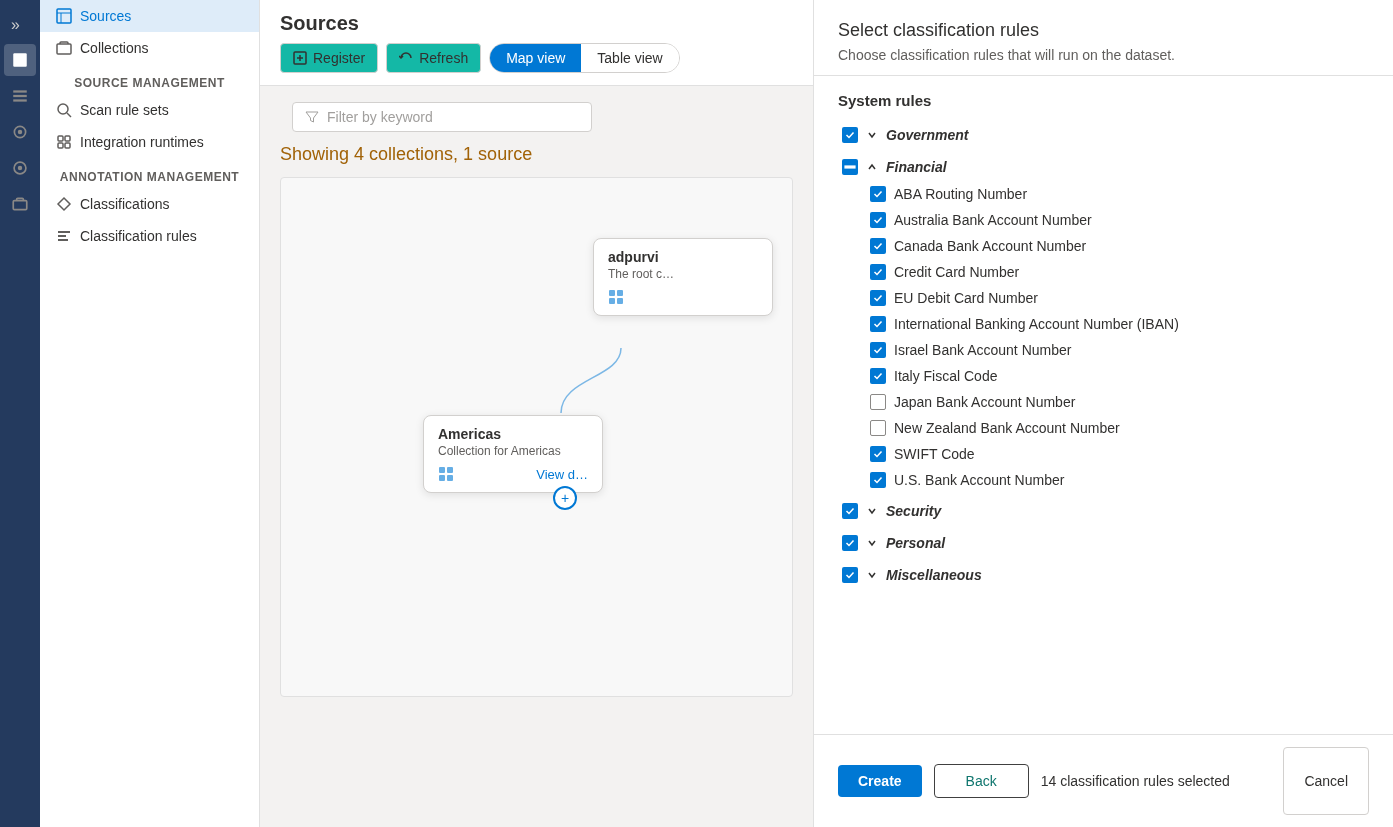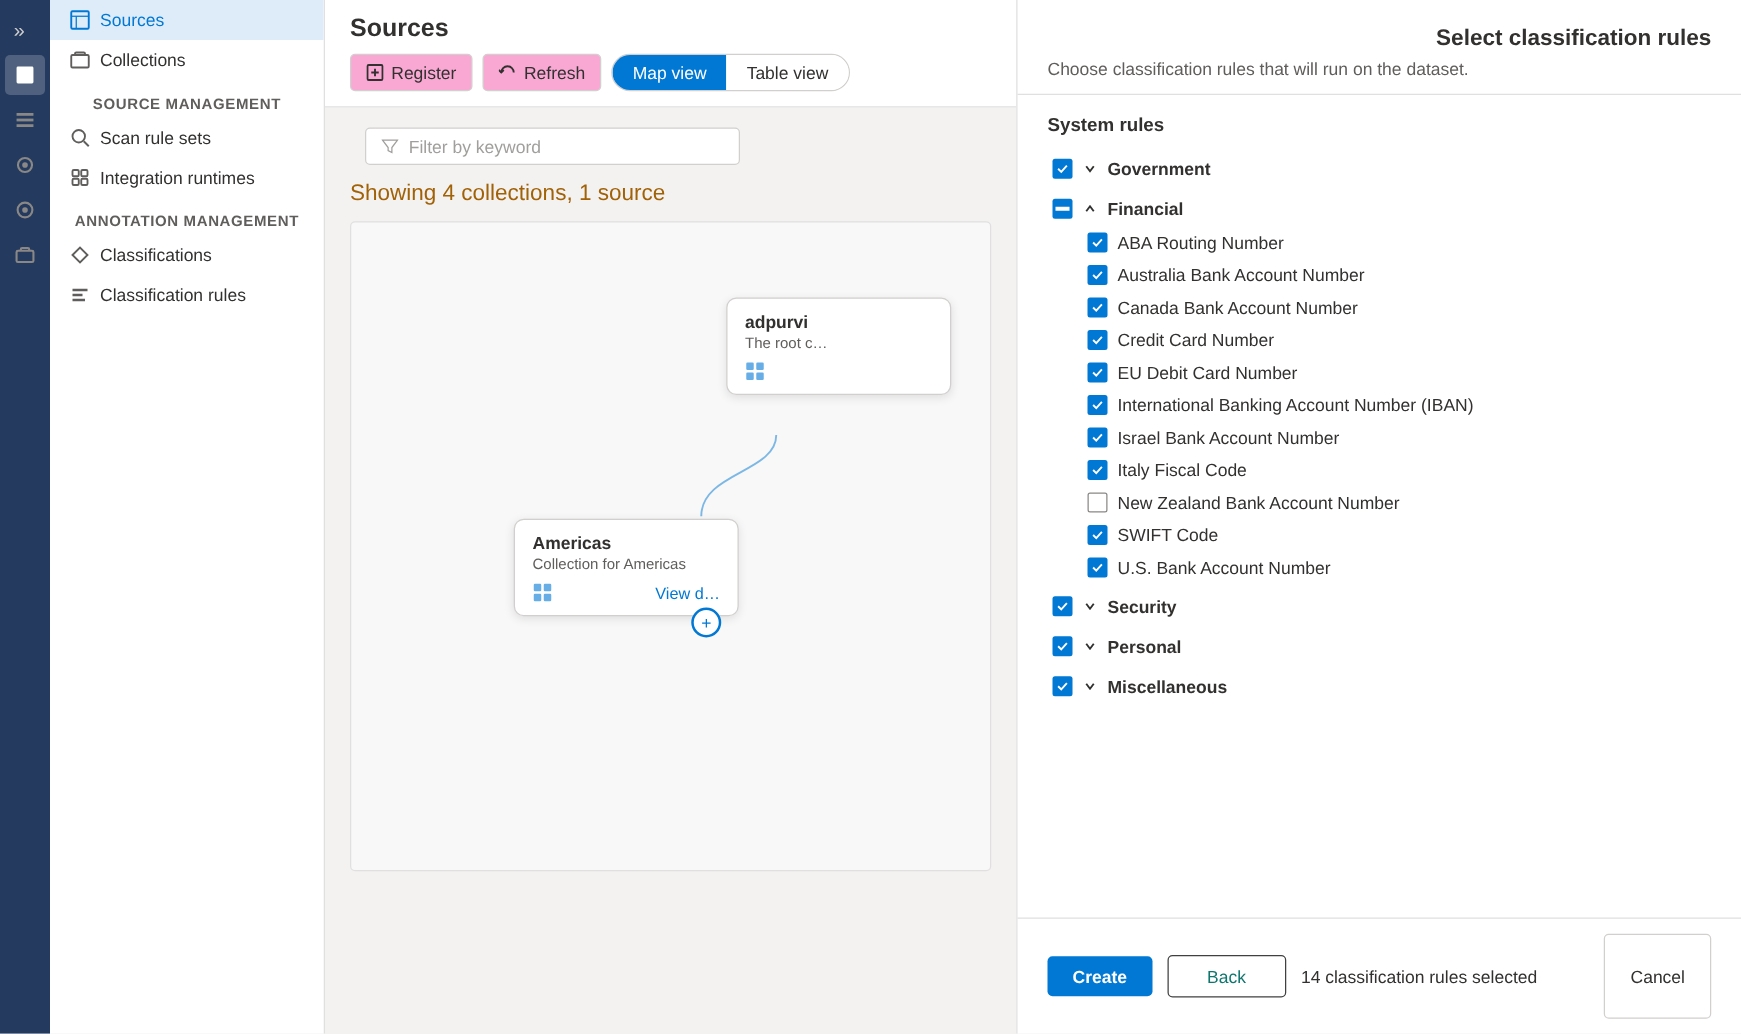--- a/index.html
+++ b/index.html
@@ -81,21 +81,21 @@
       display: flex;
       align-items: center;
       gap: 8px;
     }
     .toolbar-btn {
       display: flex;
       align-items: center;
       gap: 6px;
       padding: 6px 12px;
       border: 1px solid #d2d0ce;
-      background: #f9a8d4;
+      background: #14b8a6;
       border-radius: 4px;
       cursor: pointer;
       color: #323130;
       font-size: 14px;
     }
     .view-toggle {
       display: flex;
       border: 1px solid #d2d0ce;
       border-radius: 20px;
       overflow: hidden;
@@ -155,20 +155,21 @@
 
     
     .collection-card {
       position: absolute;
       background: white;
       border: 1px solid #d2d0ce;
       border-radius: 8px;
       padding: 10px 14px;
       min-width: 180px;
       box-shadow: 0 2px 8px rgba(0,0,0,0.1);
+      margin-left: 12px;
     }
     .collection-card-title {
       font-size: 14px;
       font-weight: 600;
       color: #323130;
       margin-bottom: 2px;
     }
     .collection-card-sub {
       font-size: 12px;
       color: #605e5c;
@@ -219,24 +220,23 @@
       display: flex;
       flex-direction: column;
       flex-shrink: 0;
     }
     .right-panel-header {
       padding: 20px 24px 12px;
       border-bottom: 1px solid #e0e0e0;
     }
     .right-panel-title {
       font-size: 18px;
-      font-weight: 700;
+      font-weight: 400;
       color: #323130;
       margin-bottom: 6px;
-      text-align: right;
     }
     .right-panel-subtitle {
       font-size: 14px;
       color: #605e5c;
     }
     .right-panel-body {
       flex: 1;
       overflow-y: auto;
       padding: 16px 24px;
     }
@@ -250,20 +250,21 @@
     
     .rule-group {
       margin-bottom: 4px;
     }
     .rule-group-header {
       display: flex;
       align-items: center;
       gap: 8px;
       padding: 6px 4px;
       cursor: pointer;
+      font-style: italic;
     }
     .rule-item {
       display: flex;
       align-items: flex-start;
       gap: 8px;
       padding: 5px 4px 5px 32px;
       cursor: pointer;
     }
     .rule-item-label {
       font-size: 14px;
@@ -616,20 +617,24 @@
           </div>
         <span class="rule-item-label">Israel Bank Account Number</span>
       </div>
       <div class="rule-item">
         <div class="checkbox-blue">
             <svg viewBox="0 0 10 10">
               <polyline points="1.5,5 4,7.5 8.5,2.5" stroke="white" stroke-width="1.5" fill="none"></polyline>
             </svg>
           </div>
         <span class="rule-item-label">Italy Fiscal Code</span>
+      </div>
+      <div class="rule-item">
+        <div class="checkbox-empty"></div>
+        <span class="rule-item-label">Japan Bank Account Number</span>
       </div>
       <div class="rule-item">
         <div class="checkbox-empty"></div>
         <span class="rule-item-label">New Zealand Bank Account Number</span>
       </div>
       <div class="rule-item">
         <div class="checkbox-blue">
             <svg viewBox="0 0 10 10">
               <polyline points="1.5,5 4,7.5 8.5,2.5" stroke="white" stroke-width="1.5" fill="none"></polyline>
             </svg>

